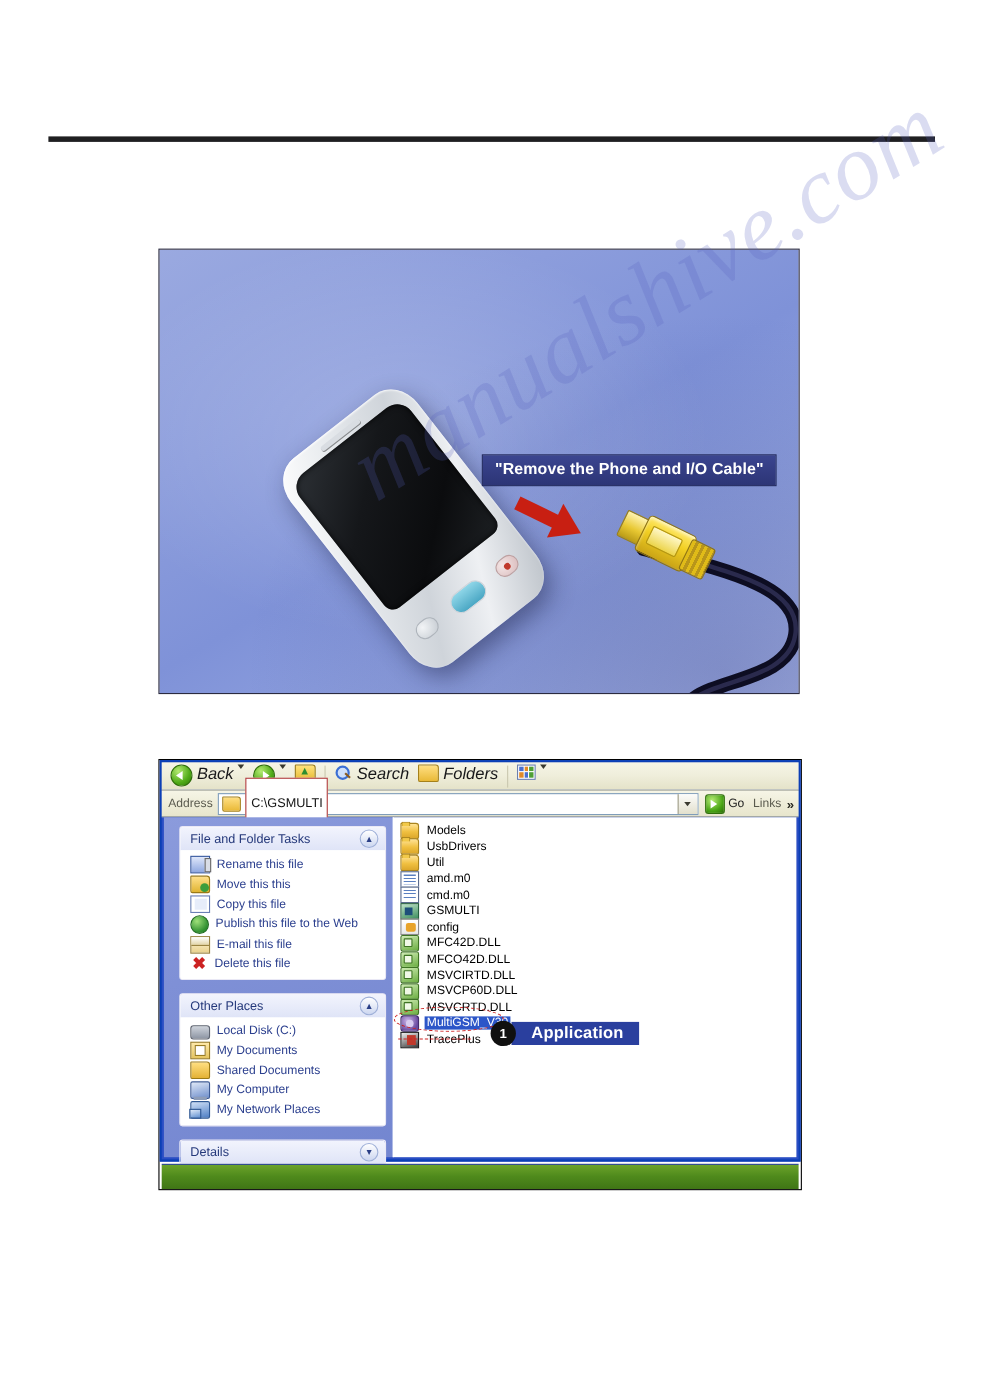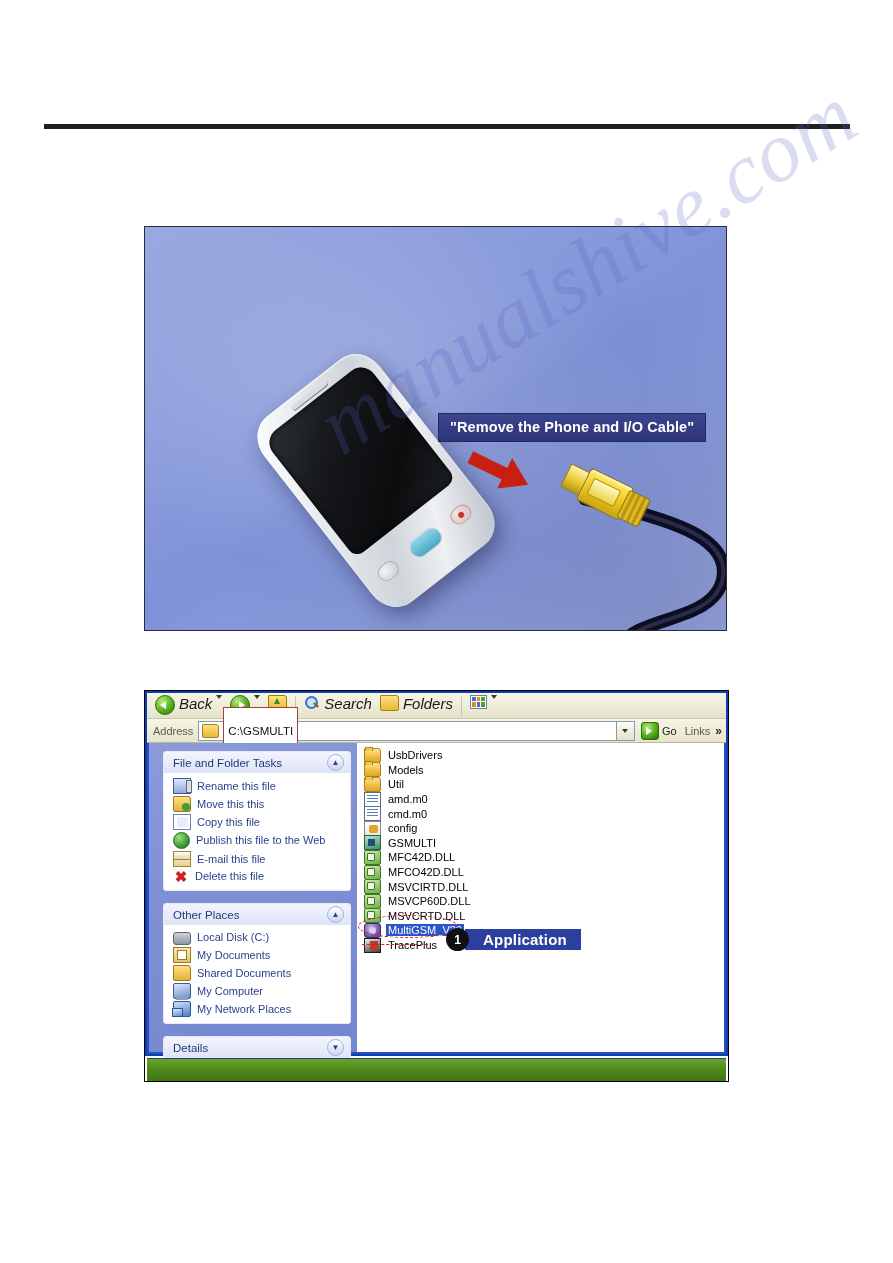--- a/index.html
+++ b/index.html
@@ -627,45 +627,45 @@
             <span class="panel-chevron">▼</span>
           </div>
         </div>
       </div>
 
       <div class="content">
         <div class="filelist">
 
           <div class="file-row">
             <span class="fi fi-folder"></span>
+            <span class="fname">Models</span>
+          </div>
+          <div class="file-row">
+            <span class="fi fi-folder"></span>
             <span class="fname">UsbDrivers</span>
-          </div>
-          <div class="file-row">
-            <span class="fi fi-folder"></span>
-            <span class="fname">Models</span>
           </div>
           <div class="file-row">
             <span class="fi fi-folder"></span>
             <span class="fname">Util</span>
           </div>
           <div class="file-row">
             <span class="fi fi-m0"></span>
             <span class="fname">amd.m0</span>
           </div>
           <div class="file-row">
             <span class="fi fi-m0"></span>
             <span class="fname">cmd.m0</span>
           </div>
           <div class="file-row">
+            <span class="fi fi-exe-gsm"></span>
+            <span class="fname">GSMULTI</span>
+          </div>
+          <div class="file-row">
             <span class="fi fi-config"></span>
             <span class="fname">config</span>
-          </div>
-          <div class="file-row">
-            <span class="fi fi-exe-gsm"></span>
-            <span class="fname">GSMULTI</span>
           </div>
           <div class="file-row">
             <span class="fi fi-dll"></span>
             <span class="fname">MFC42D.DLL</span>
           </div>
           <div class="file-row">
             <span class="fi fi-dll"></span>
             <span class="fname">MFCO42D.DLL</span>
           </div>
           <div class="file-row">

